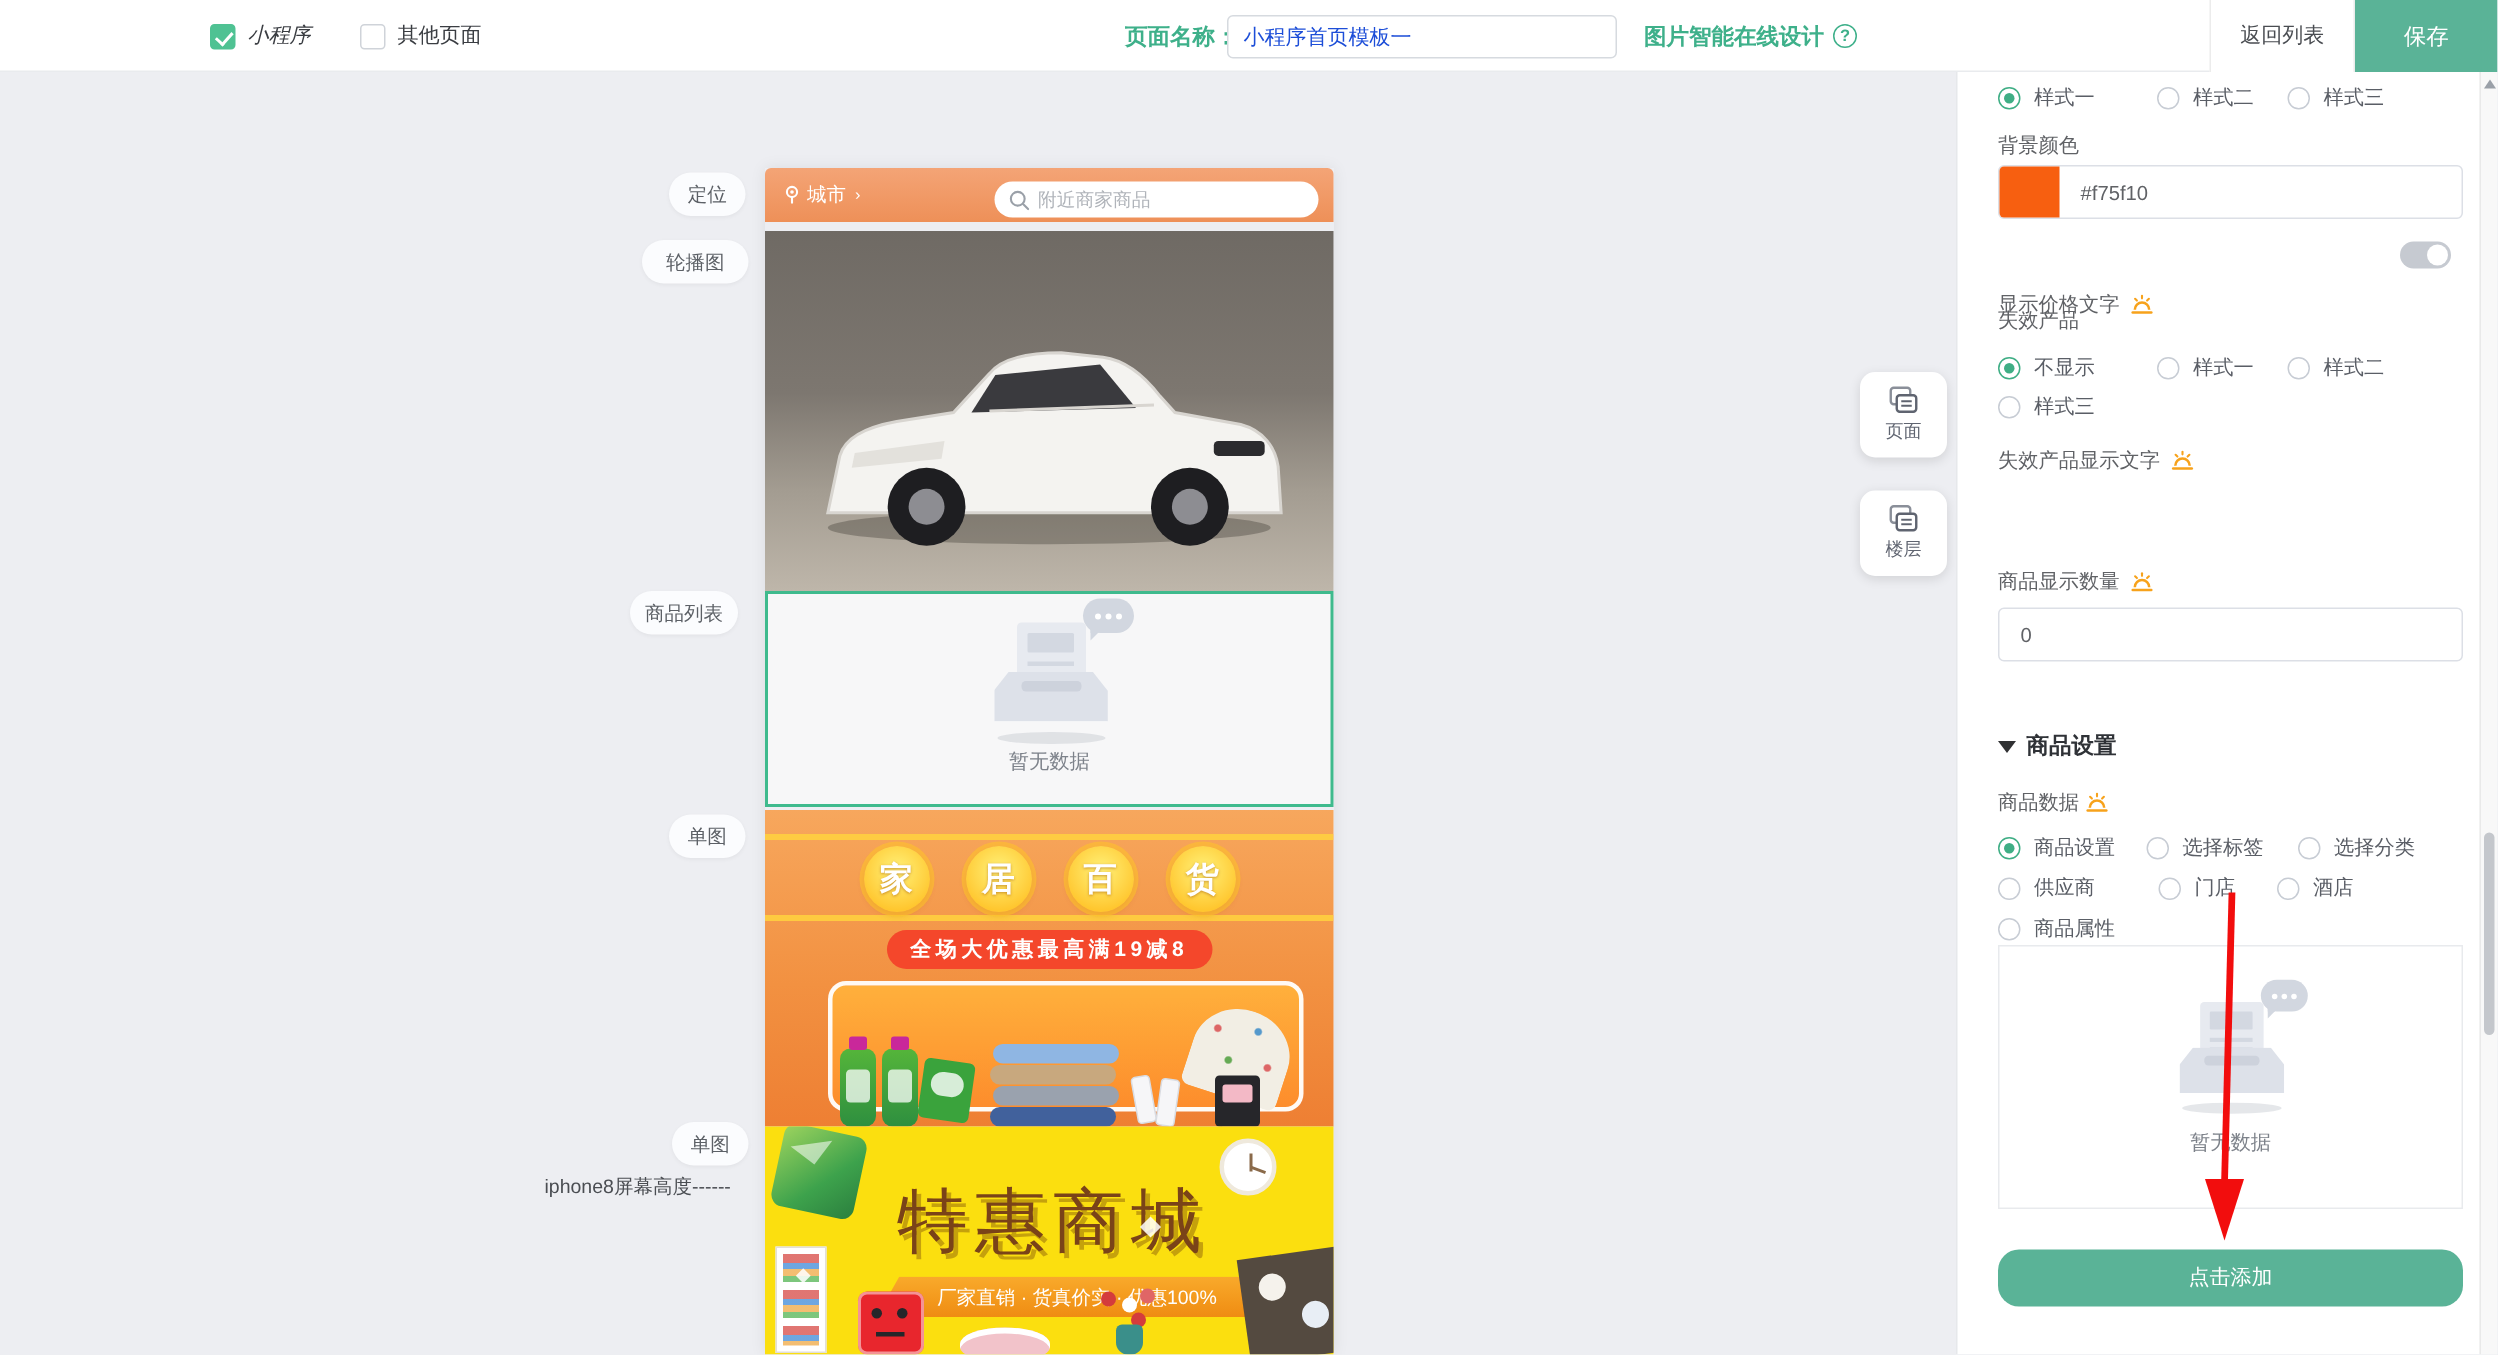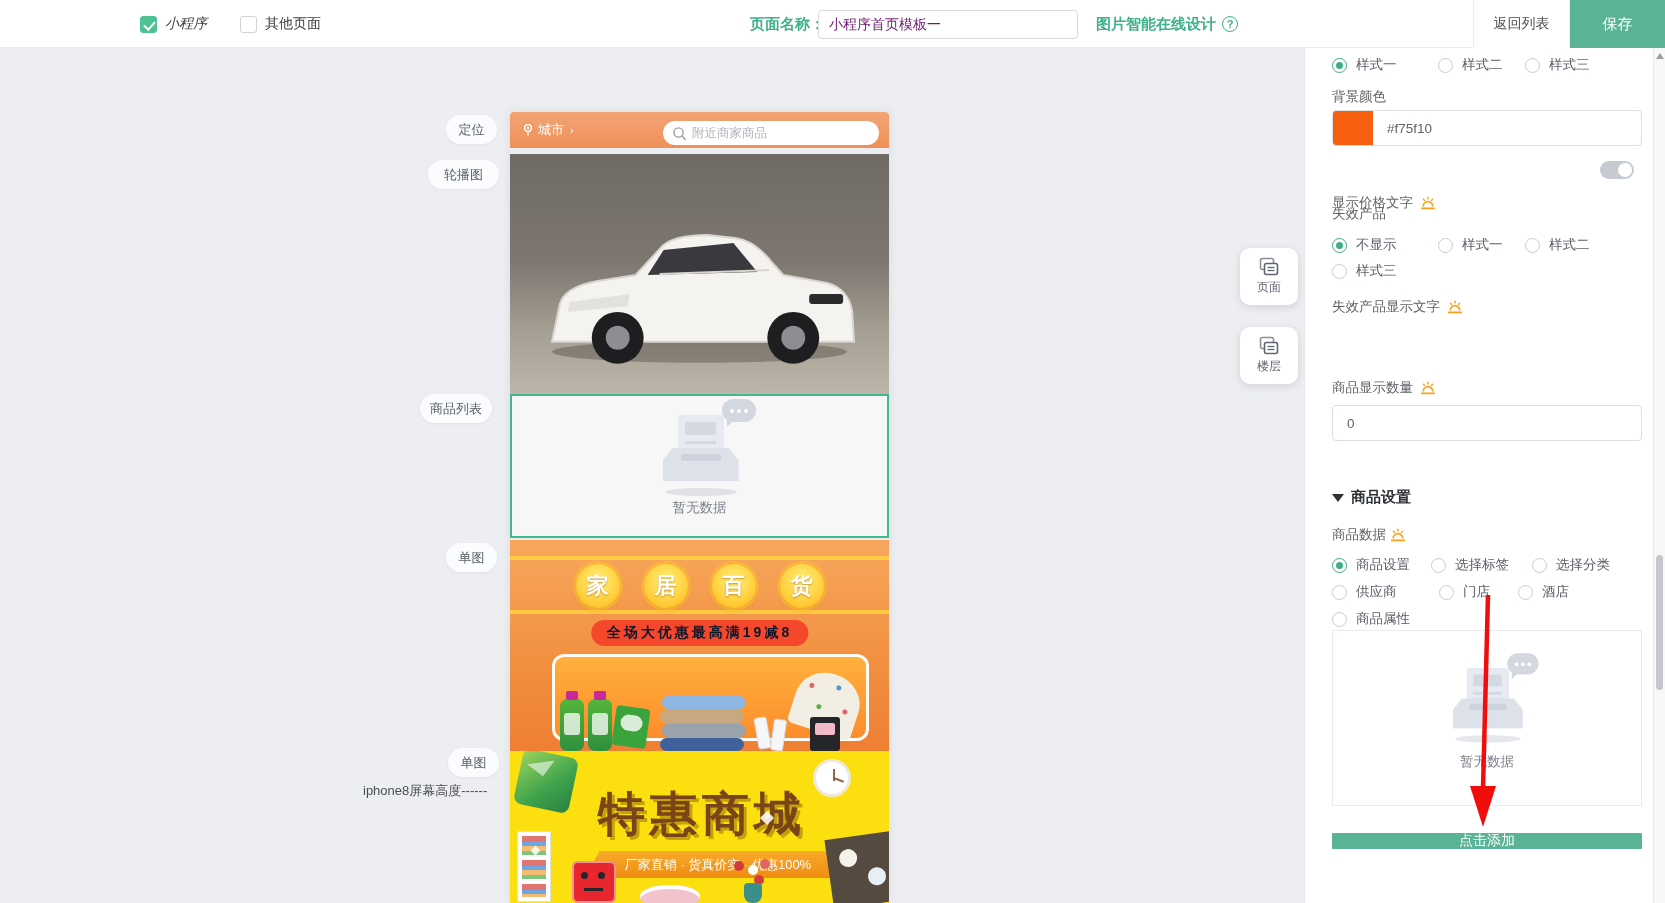--- a/index.html
+++ b/index.html
@@ -11,21 +11,21 @@
   .topbar { position:absolute; top:0; left:0; width:1665px; height:48px; background:#fff;
             border-bottom:1px solid #e9ebee; z-index:40; }
   .cb-row { position:absolute; top:0; height:48px; display:flex; align-items:center; gap:8px; cursor:pointer; }
   .cb { width:17px; height:17px; border-radius:3px; border:1px solid #cfd3d9; background:#fff; position:relative; }
   .cb.checked { background:#4fc293; border-color:#4fc293; }
   .cb.checked::after { content:""; position:absolute; left:5px; top:2px; width:5px; height:9px;
             border:solid #fff; border-width:0 2px 2px 0; transform:rotate(42deg); }
   .cb-label { font-size:14px; color:#3a3d42; }
   .green-label { color:#3eb08a; font-weight:bold; font-size:15px; }
   .pagename-input { position:absolute; left:818px; top:10px; width:260px; height:29px; border:1px solid #d6dadf;
-            border-radius:4px; padding:0 10px; font-size:14px; color:#701a75; outline:none;
+            border-radius:4px; padding:0 10px; font-size:14px; color:#1d4ed8; outline:none;
             font-family:"Liberation Sans","DejaVu Sans",sans-serif; }
   .design-link { position:absolute; left:1096px; top:0; height:48px; display:flex; align-items:center; gap:6px; cursor:pointer; }
   .q-icon { width:16px; height:16px; border-radius:50%; border:1.5px solid #3eb08a; color:#3eb08a;
             font-size:11px; font-weight:bold; display:flex; align-items:center; justify-content:center; }
   .q-icon::before { content:"?"; }
   .back-btn { position:absolute; left:1473px; top:0; width:97px; height:48px; background:#fff;
             border-left:1px solid #ececec; border-right:1px solid #ececec; font-size:14px; color:#4a4d52;
             display:flex; align-items:center; justify-content:center; cursor:pointer; }
   .save-btn { position:absolute; left:1570px; top:0; width:95px; height:48px; background:#5ab397; color:#fff;
             font-size:15px; display:flex; align-items:center; justify-content:center; cursor:pointer; }
@@ -77,21 +77,21 @@
 
   
   .banner1 { position:absolute; left:0; top:428px; width:100%; height:211px; overflow:hidden; cursor:pointer;
            background:linear-gradient(180deg,#f7a75d 0%,#f29141 55%,#ee7f33 100%); }
   .stripe { position:absolute; left:0; width:100%; height:4px; background:#ffd23e; opacity:.85; }
   .badges { position:absolute; left:0; top:24px; width:100%; display:flex; justify-content:center; gap:24px; }
   .badge { width:44px; height:44px; border-radius:50%; background:radial-gradient(circle at 50% 38%,#fff27a,#ffc62e 75%);
            box-shadow:0 0 0 3px rgba(255,196,40,.55),0 2px 4px rgba(160,80,0,.25);
            display:flex; align-items:center; justify-content:center;
            color:#fff; font-size:22px; font-weight:bold; text-shadow:0 1px 2px rgba(150,70,0,.5); }
-  .promo { position:absolute; left:50%; top:80px; transform:translateX(-50%); background:#f4472b; color:#0f172a;
+  .promo { position:absolute; left:50%; top:80px; transform:translateX(-50%); background:#f4472b; color:#ffffff;
            font-size:14px; font-weight:bold; letter-spacing:3px; padding:4px 16px; border-radius:14px; white-space:nowrap; }
   .prod-box { position:absolute; left:42px; right:20px; top:114px; bottom:10px;
            border:3px solid rgba(255,255,255,.95); border-radius:12px;
            background:linear-gradient(180deg,#ffb03c,#fd8d2c); }
   .p { position:absolute; }
   .bottle { width:24px; height:52px; border-radius:7px; background:linear-gradient(180deg,#55b53a,#2e8f3f); bottom:0; }
   .bottle::before { content:""; position:absolute; left:6px; top:-8px; width:12px; height:9px; background:#c9289a; border-radius:2px; }
   .bottle::after { content:""; position:absolute; left:4px; top:14px; width:16px; height:22px; background:rgba(255,255,255,.75); border-radius:3px; }
   .packet { width:34px; height:40px; background:#3aa33c; border-radius:4px; transform:rotate(8deg); bottom:4px; }
   .packet::after { content:""; position:absolute; left:6px; top:8px; width:22px; height:16px; background:rgba(255,255,255,.8); border-radius:8px; }
@@ -101,21 +101,21 @@
            background-image:radial-gradient(circle at 20% 30%,#d66 2px,transparent 3px),
                             radial-gradient(circle at 60% 20%,#59c 2px,transparent 3px),
                             radial-gradient(circle at 40% 60%,#6a5 2px,transparent 3px),
                             radial-gradient(circle at 80% 55%,#d66 2px,transparent 3px); transform:rotate(18deg); }
   .umbrella::after { content:""; position:absolute; left:30px; top:54px; width:3px; height:26px; background:#2c2c2e; transform:rotate(-14deg); }
   .blackpack { width:30px; height:34px; background:#26262a; border-radius:3px; bottom:0; }
   .blackpack::after { content:""; position:absolute; left:5px; top:6px; width:20px; height:12px; background:#f3b9c6; border-radius:2px; }
 
   
   .banner2 { position:absolute; left:0; top:639px; width:100%; height:152px; background:#fbdf0f; overflow:hidden; cursor:pointer; }
-  .b2-title { position:absolute; left:88px; top:32px; font-size:47px; font-weight:700; color:#7a4318;
+  .b2-title { position:absolute; left:88px; top:32px; font-size:47px; font-weight:400; color:#7a4318;
            letter-spacing:5px; text-shadow:3px 3px 0 rgba(97,46,8,.35); white-space:nowrap; }
   .b2-ribbon { position:absolute; left:82px; top:100px; width:252px; height:27px; line-height:27px; text-align:center;
            background:linear-gradient(180deg,#f9aa2b,#ef8c12); color:#fff; font-size:13px; white-space:nowrap;
            clip-path:polygon(3% 0,97% 0,100% 50%,97% 100%,3% 100%,0 50%); }
   .clock { position:absolute; right:38px; top:8px; width:38px; height:38px; border-radius:50%; background:#fff;
            border:3px solid #efe9dc; }
   .clock::before { content:""; position:absolute; left:17px; top:7px; width:2px; height:12px; background:#8a6a4a; }
   .clock::after { content:""; position:absolute; left:18px; top:17px; width:10px; height:2px; background:#8a6a4a; transform:rotate(20deg); }
   .pillow { position:absolute; left:8px; top:2px; width:56px; height:56px; border-radius:8px; transform:rotate(12deg);
            background:linear-gradient(135deg,#9ed45e 0%,#3da24c 60%,#2b7f3e 100%); }
@@ -165,22 +165,22 @@
   .swatch { position:absolute; left:0; top:0; width:40px; height:34px; background:#f75f10; border-radius:3px 0 0 3px; }
   .color-val { position:absolute; left:54px; top:10px; font-size:13.5px; color:#606266; }
   .toggle { position:absolute; left:295px; width:34px; height:18px; border-radius:9px; background:#c6cad1; cursor:pointer; }
   .toggle::after { content:""; position:absolute; right:2px; top:2px; width:14px; height:14px; border-radius:50%; background:#fff; }
   .sec-header { position:absolute; left:27px; display:flex; align-items:center; gap:7px; cursor:pointer; }
   .tri-down { width:0; height:0; border-left:6px solid transparent; border-right:6px solid transparent;
            border-top:8px solid #303133; }
   .sec-title { font-size:15px; font-weight:bold; color:#2f3237; }
   .panel-empty { position:absolute; left:27px; top:582px; width:310px; height:176px; border:1px solid #e8eaed;
            background:#fff; display:flex; flex-direction:column; align-items:center; justify-content:center; gap:14px; }
-  .add-btn { position:absolute; left:27px; top:785px; width:310px; height:16px; background:#5ab397; color:#fff;
-           font-size:14px; border:none; border-radius:1px; cursor:pointer; display:flex; align-items:center;
+  .add-btn { position:absolute; left:27px; top:785px; width:310px; height:38px; background:#5ab397; color:#fff;
+           font-size:14px; border:none; border-radius:14px; cursor:pointer; display:flex; align-items:center;
            justify-content:center; font-family:"Liberation Sans","DejaVu Sans",sans-serif; }
   .annotation { position:absolute; left:110px; top:388px; z-index:30; color:#f00d0d; font-size:19px;
            line-height:29px; white-space:nowrap; }
   .red-arrow { position:absolute; left:158px; top:545px; z-index:31; pointer-events:none; }
 
   
   .scrollbar { position:absolute; right:0; top:48px; width:12px; bottom:0; background:#f8f8f8;
            border-left:1px solid #e9e9e9; z-index:50; }
   .scroll-up { position:absolute; top:5px; left:2px; width:0; height:0; border-left:4px solid transparent;
            border-right:4px solid transparent; border-bottom:6px solid #9aa0a8; cursor:pointer; }

